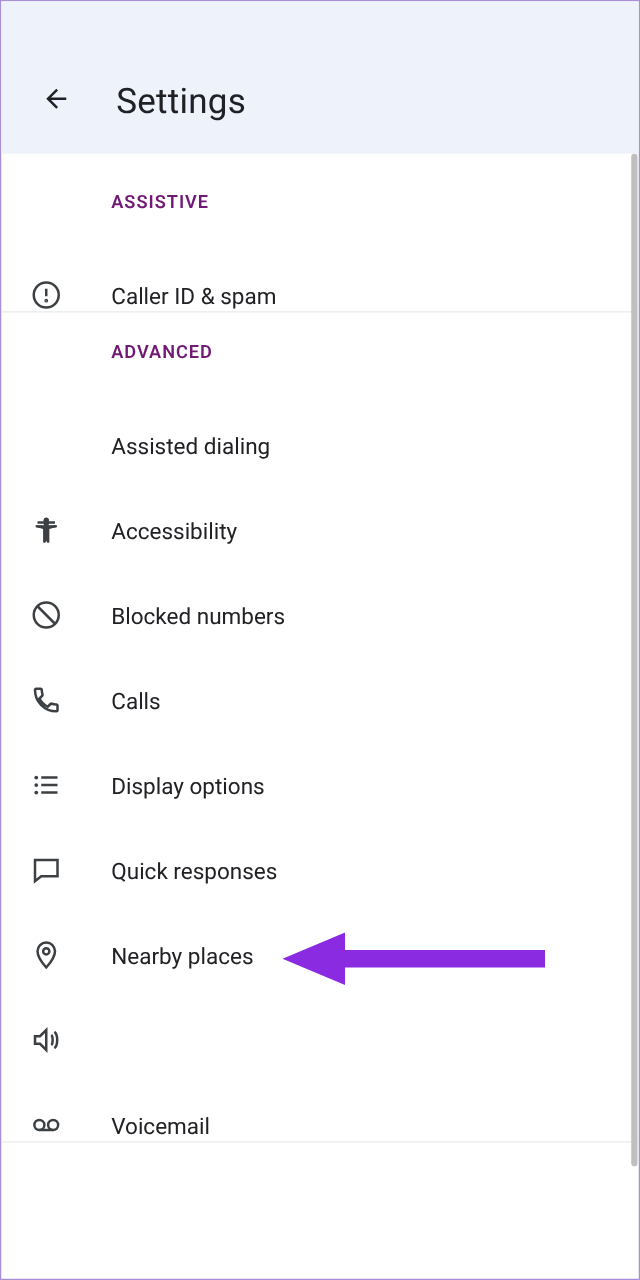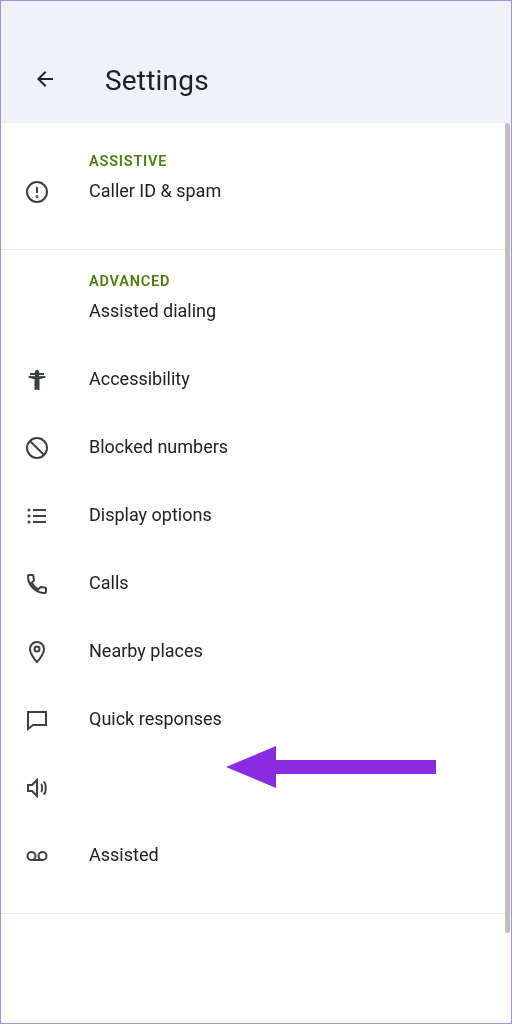--- a/index.html
+++ b/index.html
@@ -25,37 +25,37 @@
       justify-content: center;
       width: 40px;
       height: 40px;
       margin-bottom: 4px;
       cursor: pointer;
     }
     .title {
       font-size: 28px;
       font-weight: 400;
       color: #202124;
-      margin-left: 40px;
+      margin-left: 28px;
       margin-bottom: 6px;
       letter-spacing: 0.2px;
     }
     .content {
       padding-top: 8px;
     }
     .section-header {
       font-size: 14.5px;
       font-weight: 600;
-      color: #4d7c0f;
+      color: #701a75;
       letter-spacing: 0.8px;
       padding: 22px 0 10px 88px;
     }
     .item {
       display: flex;
-      align-items: flex-start;
+      align-items: flex-end;
       height: 68px;
       cursor: pointer;
     }
     .item-icon {
       width: 88px;
       display: flex;
       align-items: center;
       justify-content: flex-start;
       padding-left: 24px;
     }
@@ -147,79 +147,79 @@
       <svg viewBox="0 0 24 24" fill="none" stroke="#3c4043" stroke-width="2">
         <circle cx="12" cy="12" r="10"></circle>
         <line x1="5" y1="5" x2="19" y2="19"></line>
       </svg>
     </div>
     <div class="item-label">Blocked numbers</div>
   </div>
 
   <div class="item">
     <div class="item-icon">
+      <svg viewBox="0 0 24 24" fill="none" stroke="#3c4043" stroke-width="2">
+        <path d="M6.6 10.8c1.4 2.8 3.8 5.2 6.6 6.6l2.2-2.2c.3-.3.7-.4 1-.2 1.2.4 2.4.6 3.6.6.6 0 1 .4 1 1V20c0 .6-.4 1-1 1C10.6 21 3 13.4 3 4c0-.6.4-1 1-1h3.4c.6 0 1 .4 1 1 0 1.2.2 2.4.6 3.6.1.3 0 .7-.2 1l-2.2 2.2z"></path>
+      </svg>
+    </div>
+    <div class="item-label">Calls</div>
+  </div>
+
+  <div class="item">
+    <div class="item-icon">
       <svg viewBox="0 0 24 24" fill="#3c4043">
         <circle cx="4" cy="6" r="1.5"></circle>
         <rect x="8" y="5" width="13" height="2"></rect>
         <circle cx="4" cy="12" r="1.5"></circle>
         <rect x="8" y="11" width="13" height="2"></rect>
         <circle cx="4" cy="18" r="1.5"></circle>
         <rect x="8" y="17" width="13" height="2"></rect>
       </svg>
     </div>
     <div class="item-label">Display options</div>
   </div>
 
   <div class="item">
     <div class="item-icon">
       <svg viewBox="0 0 24 24" fill="none" stroke="#3c4043" stroke-width="2">
-        <path d="M6.6 10.8c1.4 2.8 3.8 5.2 6.6 6.6l2.2-2.2c.3-.3.7-.4 1-.2 1.2.4 2.4.6 3.6.6.6 0 1 .4 1 1V20c0 .6-.4 1-1 1C10.6 21 3 13.4 3 4c0-.6.4-1 1-1h3.4c.6 0 1 .4 1 1 0 1.2.2 2.4.6 3.6.1.3 0 .7-.2 1l-2.2 2.2z"></path>
-      </svg>
-    </div>
-    <div class="item-label">Calls</div>
+        <path d="M3 4h18v13H8l-5 4V4z"></path>
+      </svg>
+    </div>
+    <div class="item-label">Quick responses</div>
   </div>
 
   <div class="item">
     <div class="item-icon">
       <svg viewBox="0 0 24 24" fill="none" stroke="#3c4043" stroke-width="2">
         <path d="M12 2C8.1 2 5 5.1 5 9c0 5.2 7 13 7 13s7-7.8 7-13c0-3.9-3.1-7-7-7z"></path>
         <circle cx="12" cy="9" r="2.5"></circle>
       </svg>
     </div>
     <div class="item-label">Nearby places</div>
-  </div>
-
-  <div class="item">
-    <div class="item-icon">
-      <svg viewBox="0 0 24 24" fill="none" stroke="#3c4043" stroke-width="2">
-        <path d="M3 4h18v13H8l-5 4V4z"></path>
-      </svg>
-    </div>
-    <div class="item-label">Quick responses</div>
   </div>
 
   <div class="item">
     <div class="item-icon">
       <svg viewBox="0 0 24 24" fill="none" stroke="#3c4043" stroke-width="2">
         <path d="M3 9v6h4l5 5V4L7 9H3z" fill="none"></path>
         <path d="M16 8c1.5 1 1.5 7 0 8"></path>
         <path d="M18.5 5.5c3 2 3 11 0 13"></path>
       </svg>
     </div>
   </div>
 
   <div class="item">
     <div class="item-icon">
       <svg viewBox="0 0 24 24" fill="none" stroke="#3c4043" stroke-width="2">
         <circle cx="6.5" cy="12" r="4"></circle>
         <circle cx="17.5" cy="12" r="4"></circle>
         <line x1="6.5" y1="16" x2="17.5" y2="16"></line>
       </svg>
     </div>
-    <div class="item-label">Assisted</div>
+    <div class="item-label">Voicemail</div>
   </div>
 
   <div class="divider"></div>
 
 
 </div>
 
 <div class="scroll-indicator"></div>
 
 <div class="arrow-annotation">

